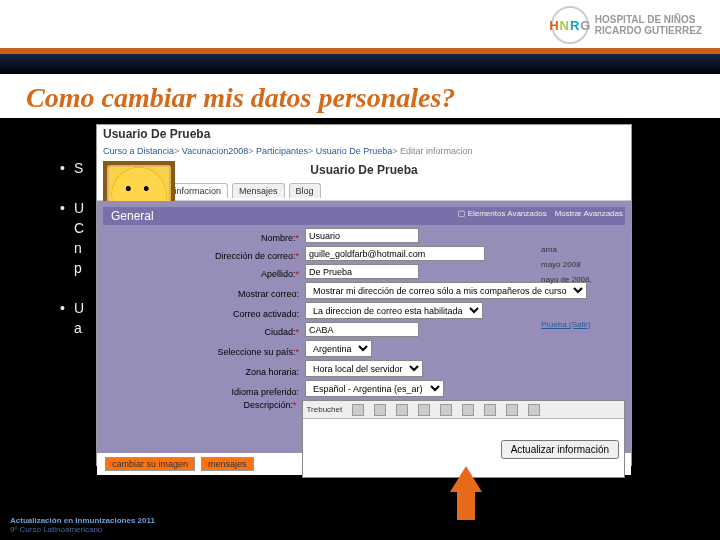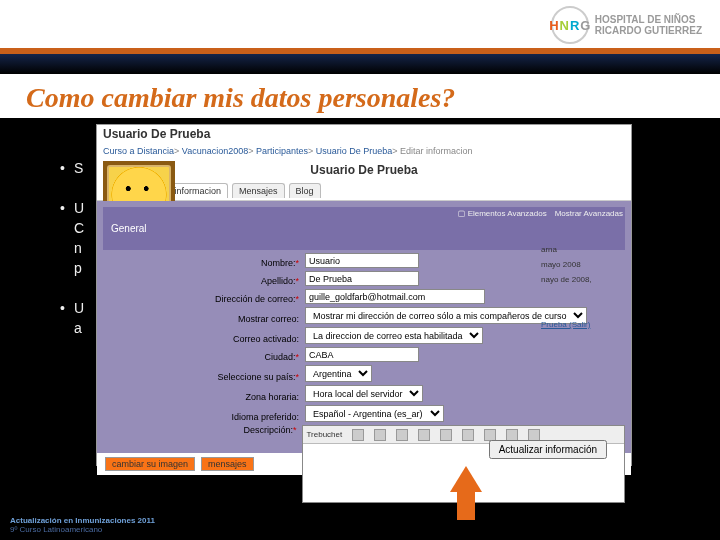--- a/index.html
+++ b/index.html
@@ -25,32 +25,32 @@
   .shot{position:absolute;left:96px;top:124px;width:536px;height:342px;background:#fff;border:1px solid #999;box-shadow:0 2px 8px rgba(0,0,0,.4);font-size:9px;color:#333}
   .shot .crumb{padding:3px 6px;background:#fff;font-size:9px}
   .shot .crumb a{color:#2a5a99;text-decoration:none}
   .shot .crumb span{color:#888}
   .shot .ptitle{font-weight:bold;font-size:12px;padding:2px 6px}
   .shot .ptitle2{text-align:center;font-weight:bold;font-size:12px;padding:4px 0}
   .shot .tabs{padding:2px 6px;border-bottom:1px solid #ccc;font-size:9px;display:flex;gap:4px}
   .shot .tab{padding:2px 6px;border:1px solid #bbb;border-bottom:none;background:#f0f0f0;border-radius:3px 3px 0 0}
   .shot .tab.active{background:#fff}
   .shot .formwrap{background:#968db8;padding:6px;position:relative;height:252px}
-  .shot legend{background:#7a6fa8;color:#fff;padding:16px 8px;font-size:10px;display:inline-block}
+  .shot legend{background:#7a6fa8;color:#fff;padding:2px 8px;font-size:12px;display:inline-block}
   .shot .row{display:flex;align-items:flex-end;margin:3px 0;gap:6px}
   .shot .lab{width:110px;text-align:right;font-size:9px;color:#000}
   .shot .req{color:#c00}
   .shot input.txt,.shot select{font-size:9px;padding:1px 3px;border:1px solid #888;background:#fff;height:15px}
   .shot .txt{width:114px}
   .shot select{height:17px}
   .shot .avatar{position:absolute;left:6px;top:36px;width:72px;height:72px;background:#8a5a12;padding:4px}
   .shot .avatar-in{width:100%;height:100%;background:radial-gradient(circle at 32% 36%,#000 4%,transparent 5%),radial-gradient(circle at 62% 36%,#000 4%,transparent 5%),radial-gradient(circle at 50% 46%,#ffd64a 60%,#f0b000 62%,transparent 63%),#f7d24a;border:2px solid #d9b46b;border-radius:3px}
   .shot .toggles{position:absolute;right:8px;top:8px;font-size:8px;display:flex;gap:8px}
   .shot .toggles span{color:#eee}
-  .shot .upd{position:absolute;bottom:6px;right:24px}
+  .shot .upd{position:absolute;bottom:6px;right:12px}
   .shot .upd button{font-size:10px;padding:2px 8px}
   .shot .rte{width:330px;height:78px;background:#fff;border:1px solid #888}
   .shot .rte .tb{height:18px;background:#eee;border-bottom:1px solid #bbb;display:flex;align-items:center;gap:10px;padding:0 3px}
   .shot .rte .tb i{width:12px;height:12px;background:#ccc;display:inline-block;border:1px solid #999}
   .shot-bottom{background:#fff;height:22px;display:flex;align-items:center;gap:6px;padding:0 8px;font-size:9px}
   .shot-bottom .btn{border:1px solid #999;background:#f97316;padding:1px 6px}
   .side{position:absolute;right:6px;top:120px;width:84px;font-size:8px;color:#333}
   .side div{margin-bottom:6px}
   
   .arrow{position:absolute;left:452px;top:466px;width:28px;height:56px}
@@ -130,26 +130,26 @@
         <span><span>Mostrar Avanzadas</span></span>
       </div>
       <legend>General</legend>
 
       <div style="margin-left:86px">
         <div class="row">
             <div class="lab"><span>Nombre:</span><span class="req">*</span></div>
             <input class="txt" value="Usuario" style="">
           </div>
         <div class="row">
+            <div class="lab"><span>Dirección de correo:</span><span class="req">*</span></div>
+            <input class="txt" style="width: 180px;" value="guille_goldfarb@hotmail.com">
+          </div>
+        <div class="row">
             <div class="lab"><span>Apellido:</span><span class="req">*</span></div>
             <input class="txt" value="De Prueba" style="">
-          </div>
-        <div class="row">
-            <div class="lab"><span>Dirección de correo:</span><span class="req">*</span></div>
-            <input class="txt" style="width: 180px;" value="guille_goldfarb@hotmail.com">
           </div>
         <div class="row">
             <div class="lab">Mostrar correo:</div>
             <select><option>Mostrar mi dirección de correo sólo a mis compañeros de curso</option></select>
           </div>
         <div class="row">
             <div class="lab">Correo activado:</div>
             <select><option>La direccion de correo esta habilitada</option></select>
           </div>
         <div class="row">

